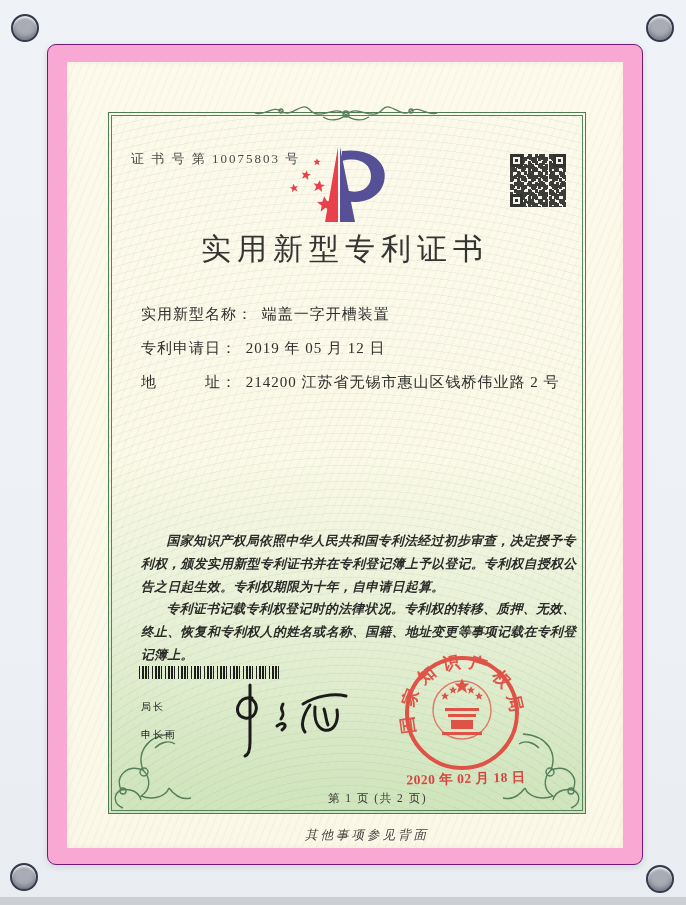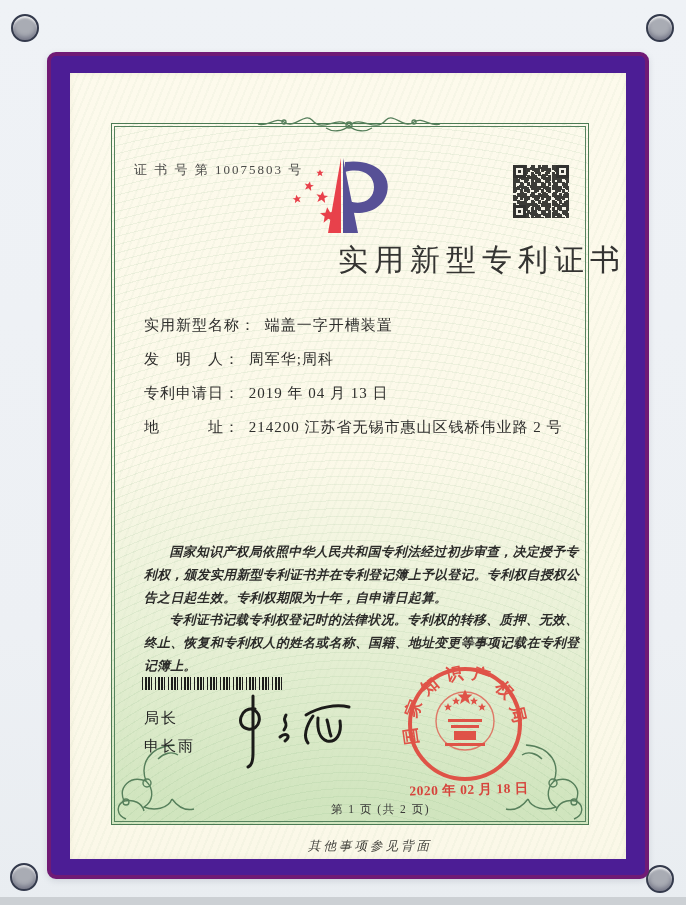--- a/index.html
+++ b/index.html
@@ -14,22 +14,22 @@
     position:absolute;width:24px;height:24px;border-radius:50%;
     background:radial-gradient(circle at 38% 30%,#fbfbfb 0%,#d6d9de 38%,#9b9ea7 72%,#74778２ 100%);
     background-color:#a9acb4;
     border:2px solid #343a4c;
     box-shadow:inset 0 -3px 4px rgba(30,30,60,.35), inset 0 2px 2px rgba(255,255,255,.8);
   }
   .screw.tl{left:11px;top:14px;} .screw.tr{left:646px;top:14px;}
   .screw.bl{left:10px;top:863px;} .screw.br{left:646px;top:865px;}
   
   .card{
-    position:absolute;left:47px;top:52px;width:594px;height:819px;
-    background:#4c1d95;border:4px solid #701a75;border-radius:9px;
+    position:absolute;left:47px;top:44px;width:594px;height:819px;
+    background:#f9a8d4;border:1px solid #701a75;border-radius:9px;
     box-shadow:0 2px 6px rgba(90,100,120,.18);
   }
   .paper{
     position:absolute;left:19px;top:17px;width:556px;height:786px;
     background:linear-gradient(180deg,#fdfaec 0%,#fcf9e9 55%,#fbf8e8 100%);
     box-shadow:inset 0 0 6px rgba(160,150,110,.12);
     overflow:hidden;
   }
   .paper::before{ 
     content:"";position:absolute;inset:0;
@@ -53,34 +53,34 @@
   .cert-no{position:absolute;left:64px;top:88px;font-size:13px;letter-spacing:2px;color:#4a4a48;}
   .logo{position:absolute;left:212px;top:80px;}
   .qr{position:absolute;left:443px;top:92px;width:56px;height:53px;
       background:
         repeating-conic-gradient(from 15deg,#3c3c38 0% 25%,transparent 0% 50%),
         repeating-conic-gradient(from 200deg,#3c3c38 0% 25%,transparent 0% 50%);
       background-size:7px 7px,11px 9px;background-color:#f6f4e9;}
   .qf{position:absolute;width:13px;height:13px;border:3px solid #323230;background:#f4f2e8;box-sizing:border-box;}
   .qf::after{content:"";position:absolute;left:2px;top:2px;width:3px;height:3px;background:#323230;}
   .qf.a{left:0;top:0;} .qf.b{right:0;top:0;} .qf.c{left:0;bottom:0;}
-  .title{position:absolute;left:0;top:167px;width:556px;text-align:right;
+  .title{position:absolute;left:0;top:167px;width:556px;text-align:center;
     font-size:30px;letter-spacing:6px;color:#343432;font-weight:500;}
   .fields{position:absolute;left:74px;top:243px;width:440px;font-size:15px;color:#2e2e2c;}
   .frow{height:34px;line-height:18px;letter-spacing:1px;white-space:nowrap;}
   .f-label{display:inline-block;}
   .f-value{display:inline-block;margin-left:4px;}
   .g-gap{display:inline-block;width:42px;}
   .paras{position:absolute;left:74px;top:468px;width:442px;font-size:12.8px;line-height:1.78;
     color:#2b2b29;font-style:italic;letter-spacing:.4px;font-weight:bold;}
   .paras p{margin:0;text-indent:2em;}
   .barcode{position:absolute;left:72px;top:604px;width:142px;height:13px;
     background:repeating-linear-gradient(90deg,#1d1d1b 0 1px,transparent 1px 3px,#1d1d1b 3px 5px,transparent 5px 6px,#1d1d1b 6px 8px,transparent 8px 9px,#1d1d1b 9px 10px,transparent 10px 13px);}
   .signer{position:absolute;left:74px;top:631px;font-family:"Liberation Sans","DejaVu Sans",sans-serif;
-    font-size:15px;color:#222;line-height:28px;letter-spacing:2px;}
+    font-size:10px;color:#222;line-height:28px;letter-spacing:2px;}
   .sig{position:absolute;left:152px;top:612px;}
   .seal{position:absolute;left:328px;top:586px;}
   .seal-date{position:absolute;left:336px;top:708px;width:126px;text-align:center;
     color:#d6443c;font-size:13.5px;font-weight:bold;letter-spacing:.5px;transform:rotate(-1.5deg);}
   .page-info{position:absolute;left:0;top:729px;width:621px;text-align:center;
     font-size:11.5px;color:#3a3a38;letter-spacing:1.5px;}
   .back-note{position:absolute;left:0;top:765px;width:600px;text-align:center;
     font-size:12.5px;font-style:italic;color:#44443f;letter-spacing:3px;}
 </style>
 </head>
@@ -154,26 +154,22 @@
     </div>
 
     <div class="title">实用新型专利证书</div>
 
     <div class="fields">
       <div class="frow">
         <span class="f-label">实用新型名称：</span>
         <span class="f-value">端盖一字开槽装置</span>
       </div>
       <div class="frow">
-        <span class="f-label">发　明　人：</span>
-        <span class="f-value">周军华;周科</span>
-      </div>
-      <div class="frow">
         <span class="f-label">专利申请日：</span>
-        <span class="f-value">2019 年 04 月 13 日</span>
+        <span class="f-value">2019 年 05 月 12 日</span>
       </div>
       <div class="frow">
         <span class="f-label">地　　　址：</span>
         <span class="f-value">214200 江苏省无锡市惠山区钱桥伟业路 2 号</span>
       </div>
     </div>
 
     <div class="paras">
       <p>国家知识产权局依照中华人民共和国专利法经过初步审查，决定授予专利权，颁发实用新型专利证书并在专利登记簿上予以登记。专利权自授权公告之日起生效。专利权期限为十年，自申请日起算。</p>
       <p>专利证书记载专利权登记时的法律状况。专利权的转移、质押、无效、终止、恢复和专利权人的姓名或名称、国籍、地址变更等事项记载在专利登记簿上。</p>

